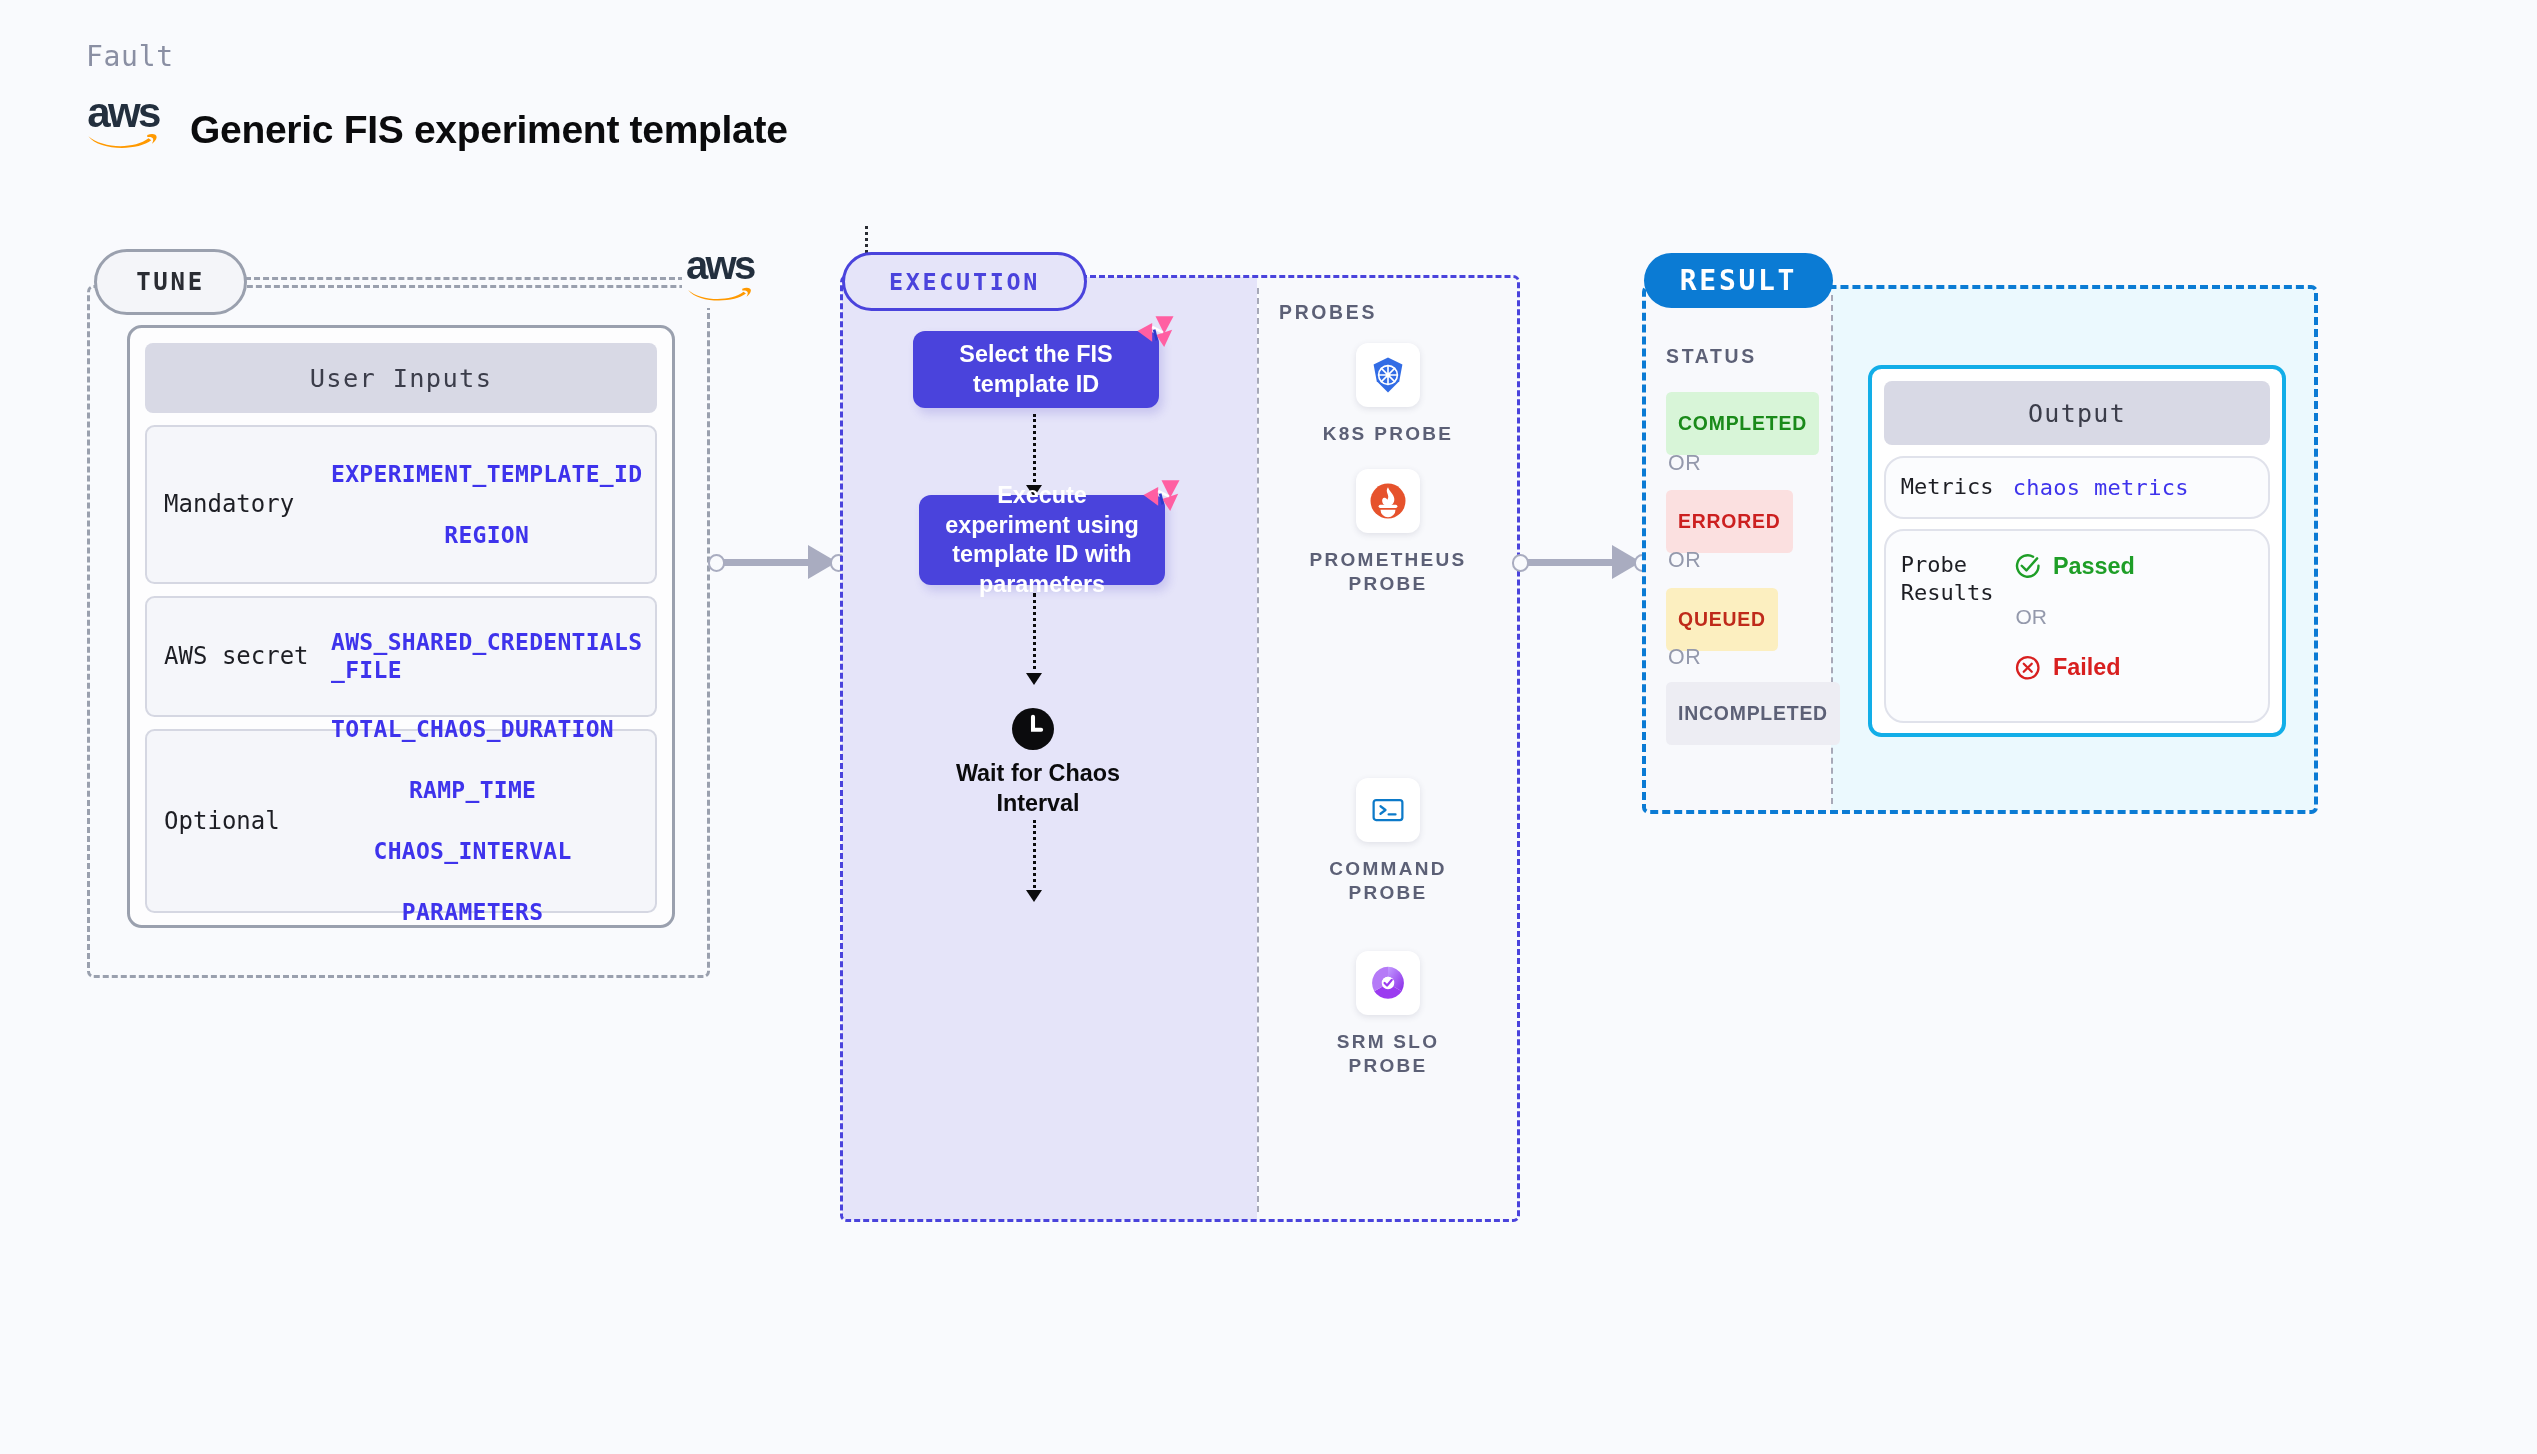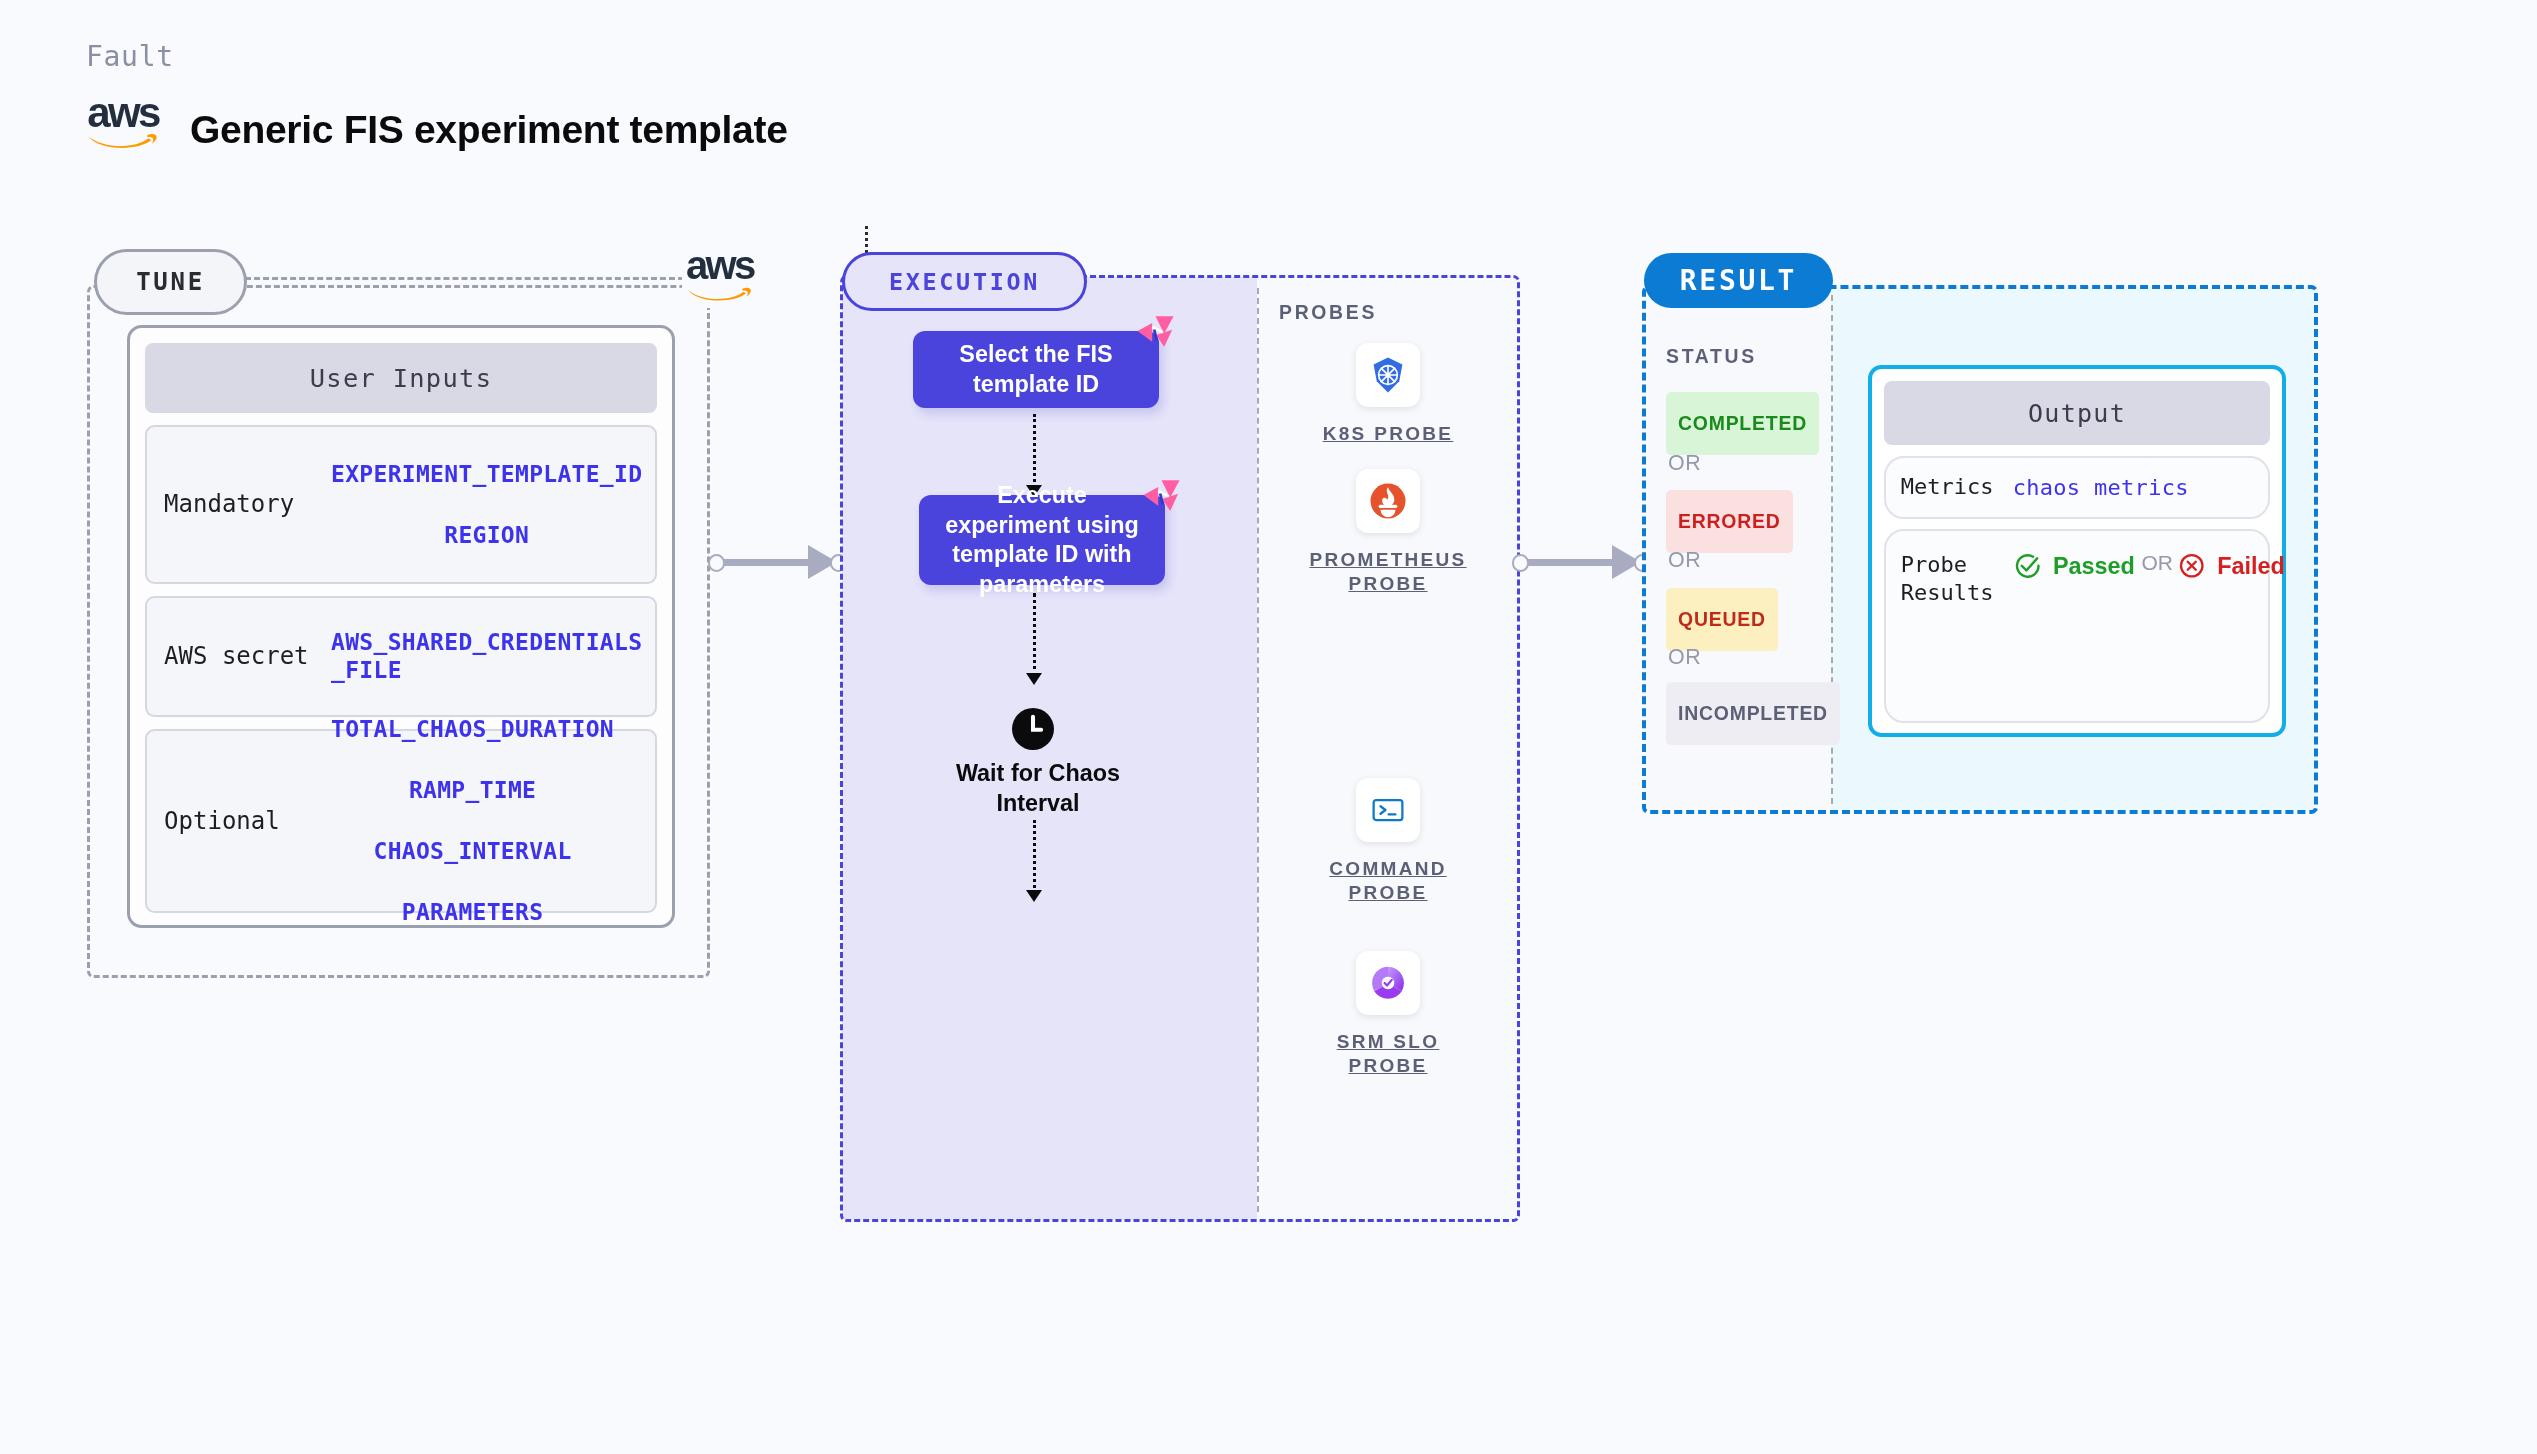--- a/index.html
+++ b/index.html
@@ -167,21 +167,21 @@
     font-size:19.4px;font-weight:700;letter-spacing:2.7px;color:#5C6076;
   }
   .probe-item{position:absolute;width:174px;text-align:center;}
   .probe-icon-box{
     width:64px;height:64px;margin:0 auto;background:#FFFFFF;
     border-radius:12px;box-shadow:0 2px 6.7px rgba(60,64,90,0.13);
     display:flex;align-items:center;justify-content:center;
   }
   .probe-label{
     margin-top:14.7px;font-size:19px;font-weight:700;
-    letter-spacing:2.3px;color:#5C6076;line-height:24px;text-decoration:underline;
+    letter-spacing:2.3px;color:#5C6076;line-height:24px;
   }
   #probe-0{left:1301px;top:343px;}
   #probe-1{left:1301px;top:469px;}
   #probe-2{left:1301px;top:623px;}
   #probe-3{left:1301px;top:778px;}
   #probe-4{left:1301px;top:951px;}
 
   
   #result-panel{
     position:absolute;left:1642px;top:285px;width:676px;height:529px;
@@ -245,21 +245,21 @@
     width:112px;flex:0 0 112px;
     font-family:"DejaVu Sans Mono","Liberation Mono",monospace;
     font-size:22px;color:#1D1E24;line-height:28px;
   }
   #output-metrics{height:63px;}
   #metrics-value{
     font-family:"DejaVu Sans Mono","Liberation Mono",monospace;
     font-size:22px;color:#3E33EC;letter-spacing:0.3px;
   }
   #output-probe-results{height:194px;align-items:flex-start;padding-top:20px;}
-  #probe-result-stack{display:flex;flex-direction:row;gap:4px;}
+  #probe-result-stack{display:flex;flex-direction:column;gap:24px;}
   .pr-line{display:flex;align-items:center;gap:10.7px;
     font-size:23.4px;font-weight:700;}
   #pr-passed{color:#1E9E27;}
   #pr-failed{color:#D81F1F;}
   #pr-or{font-size:21px;color:#9499AC;font-weight:400;margin-left:2.7px;}
 
   
   .connector{position:absolute;height:27px;}
   .conn-line{position:absolute;left:9.4px;top:10px;height:7.4px;background:#A9ACC0;}
   .conn-dot{

